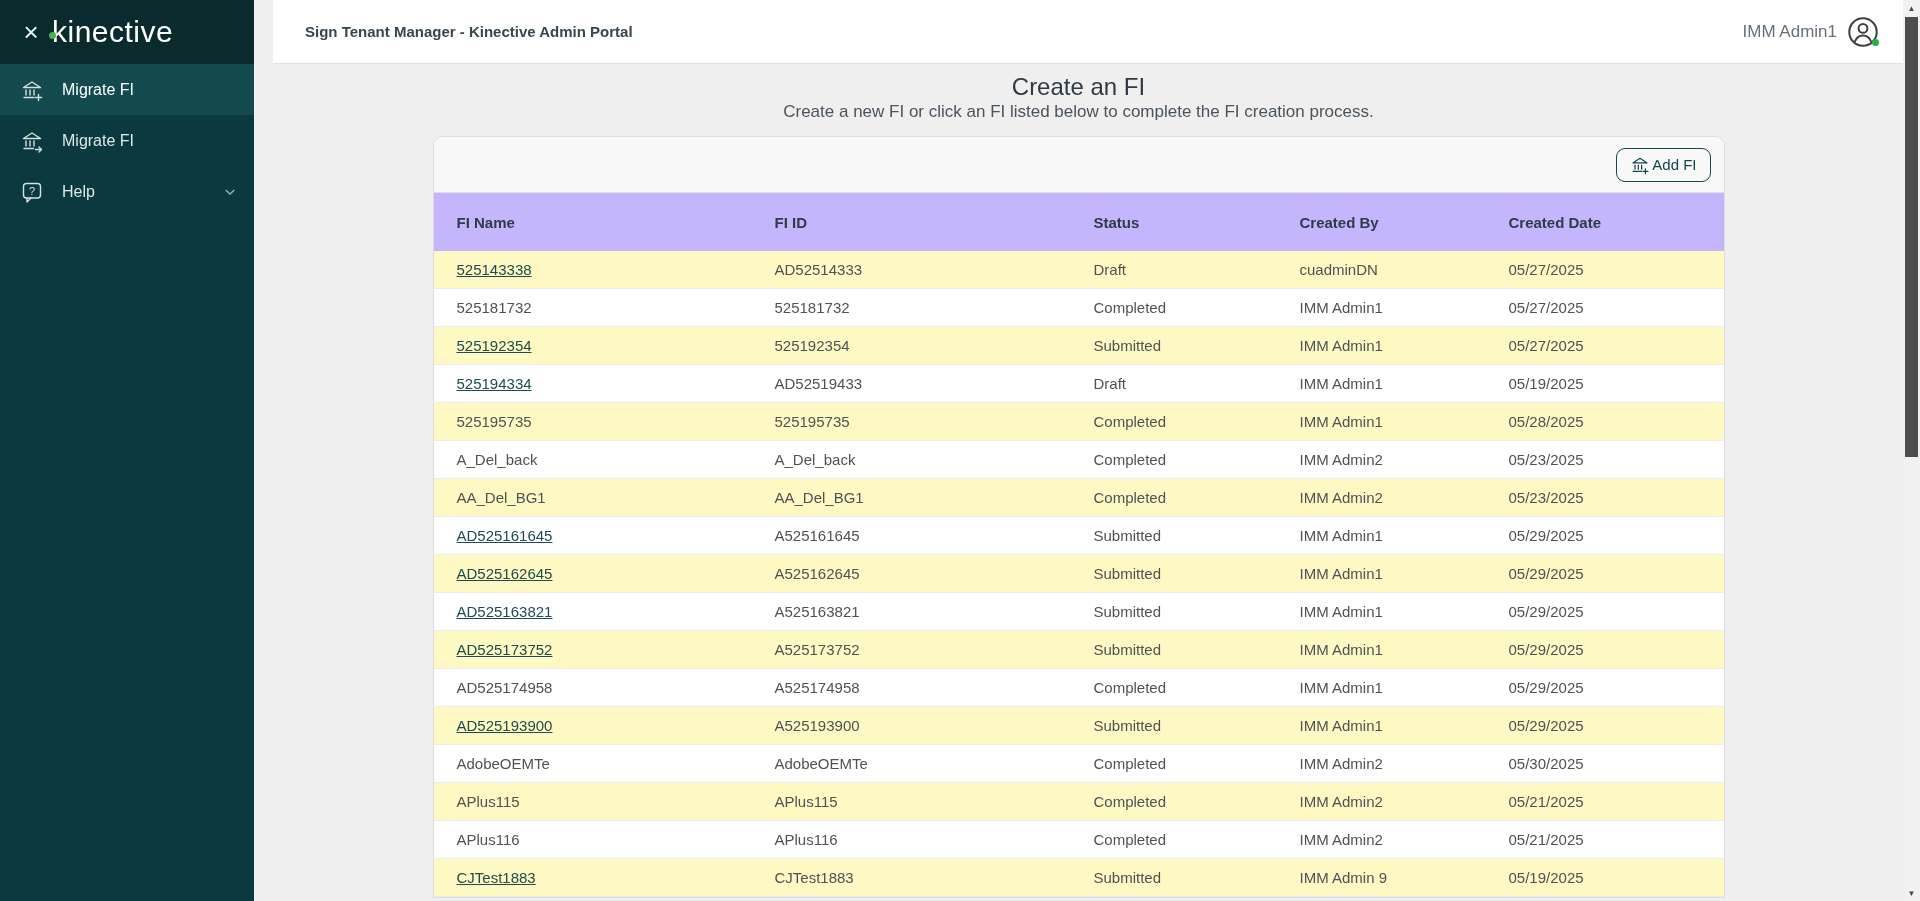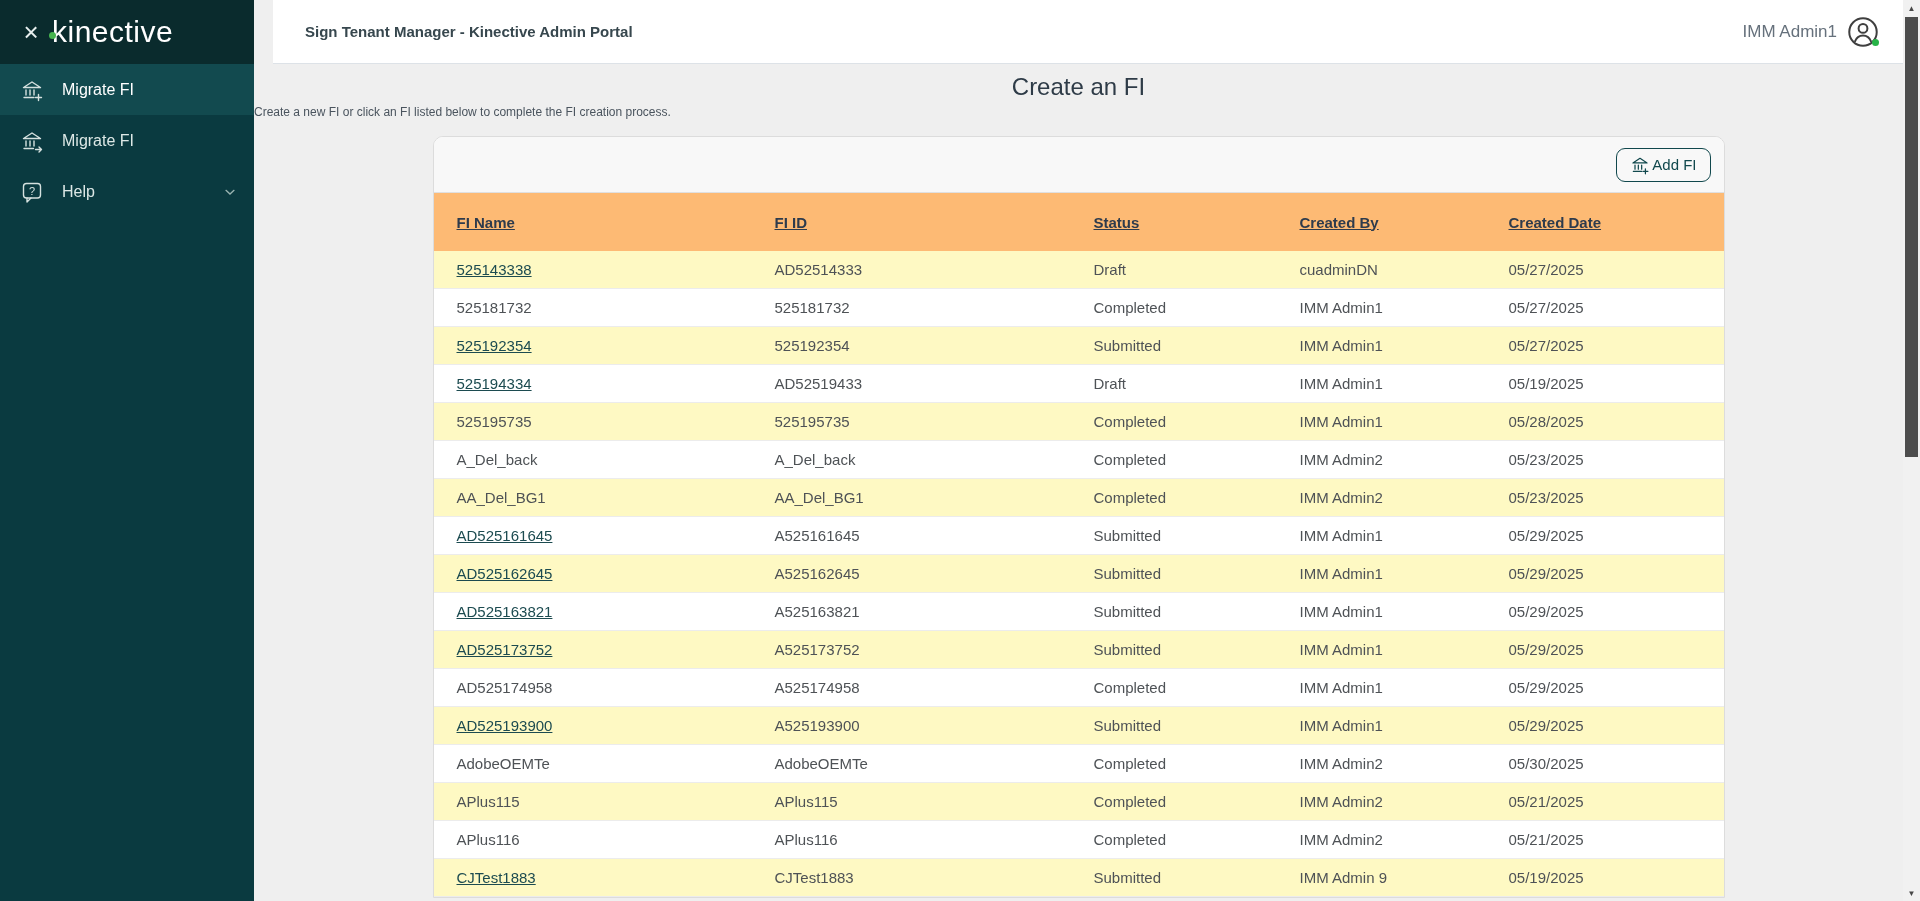--- a/index.html
+++ b/index.html
@@ -26,30 +26,30 @@
   .topbar { height:64px; background:#ffffff; border-bottom:1px solid #dde2e7; display:flex; align-items:center; padding:0 24px 0 32px; flex:0 0 64px;margin-left:19px; }
   .topbar-title { font-size:15px; font-weight:700; color:#37474e; }
   .topbar-right { margin-left:auto; display:flex; align-items:center; gap:10px; }
   .user-name { font-size:17px; color:#66717c; }
   .avatar { position:relative; width:32px; height:32px; }
   .avatar svg { stroke:#3f3f3f; fill:none; stroke-width:1.5; }
   .presence { position:absolute; right:0; bottom:2px; width:7px; height:7px; border-radius:50%; background:#27b347; }
 
   .content { flex:1; background:#efefef; overflow:hidden; padding-top:10px; }
   .page-title { text-align:center; font-size:24px; line-height:26px; font-weight:400; color:#2e3b47; }
-  .page-subtitle { font-size:12px; line-height:18px; color:#4a545e; margin-top:3px; }
+  .page-subtitle { text-align:center; font-size:17px; line-height:18px; color:#4a545e; margin-top:3px; }
 
   .card { width:1292px; margin:15px auto 0; background:#ffffff; border:1px solid #dcdcdc; border-radius:10px 10px 0 0; overflow:hidden; }
   .card-toolbar { height:56px; background:#f8f8f8; border-bottom:1px solid #e0e0e0; display:flex; align-items:center; justify-content:flex-end; padding-right:13px; }
   .add-fi-btn { display:flex; align-items:center; gap:2px; height:34px; padding:0 13px; border:1px solid #11484d; border-radius:9px; background:transparent; color:#11484d; font-size:15px; font-family:inherit; cursor:pointer; }
   .add-fi-btn svg { stroke:#11484d; fill:none; stroke-width:1.5; stroke-linecap:round; stroke-linejoin:round; }
 
   .t-row { display:grid; grid-template-columns:318px 319px 206px 209px auto; padding-left:23px; align-items:center; height:38px; font-size:15px; color:#4e5256; border-bottom:1px solid #ececec; }
   .t-row.alt { background:#fef9c3; }
-  .t-head { height:58px; font-weight:700; color:#2e3b4c; border-bottom:none; background:#fdba74;text-decoration:underline; }
+  .t-head { height:58px; font-weight:700; color:#2e3b4c; border-bottom:none; background:#c4b5fd; }
   .fi-link { color:#1c4b50; text-decoration:underline; }
 
   
   .scrollbar { width:17px; flex:0 0 17px; background:#f1f1f1; position:relative; }
   .sb-arrow { position:absolute; left:0; width:17px; height:16px; display:flex; align-items:center; justify-content:center; font-size:8px; color:#474747; }
   .sb-up { top:0; } .sb-down { bottom:0; }
   .sb-thumb { position:absolute; top:17px; left:2px; width:13px; height:440px; background:#4d4d4d; }
 </style>
 </head>
 <body>

